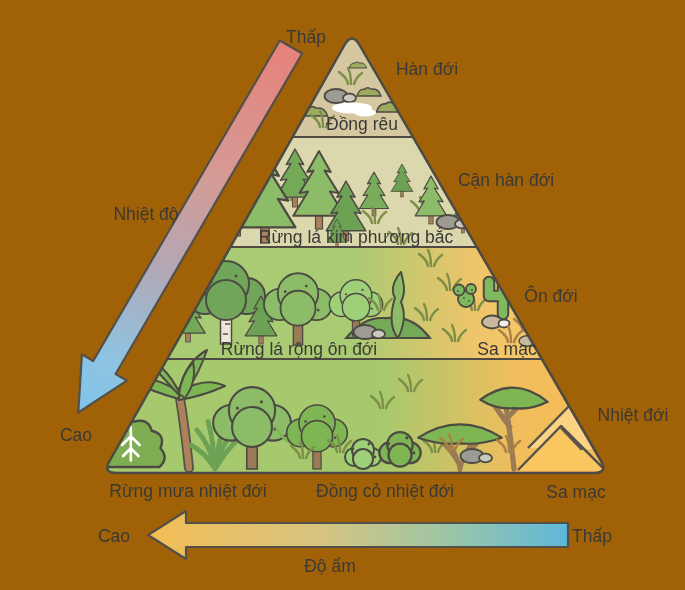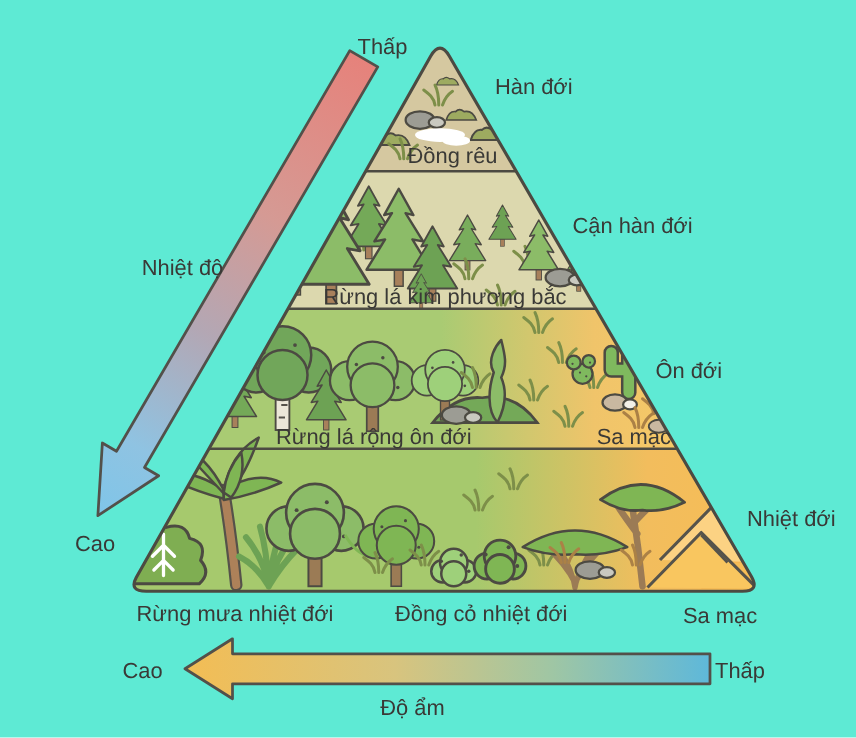--- a/index.html
+++ b/index.html
@@ -1,16 +1,16 @@
 <!DOCTYPE html>
 <html><head>
 <meta charset="utf-8">
 <style>
   html,body{margin:0;padding:0;background:#ffffff;}
-  .stage{position:relative;width:685px;height:590px;background:#5eead4;overflow:hidden;
+  .stage{position:relative;width:685px;height:590px;background:#a16207;overflow:hidden;
          font-family:"Liberation Sans",sans-serif;}
   svg{display:block;}
   text{font-family:"Liberation Sans",sans-serif;fill:#3a3936;font-size:17.5px;}
   .zone-label{font-size:17.5px;}
   .biome-label{font-size:17.5px;}
   .axis-label{font-size:17.5px;}
 </style>
 </head>
 <body>
 

